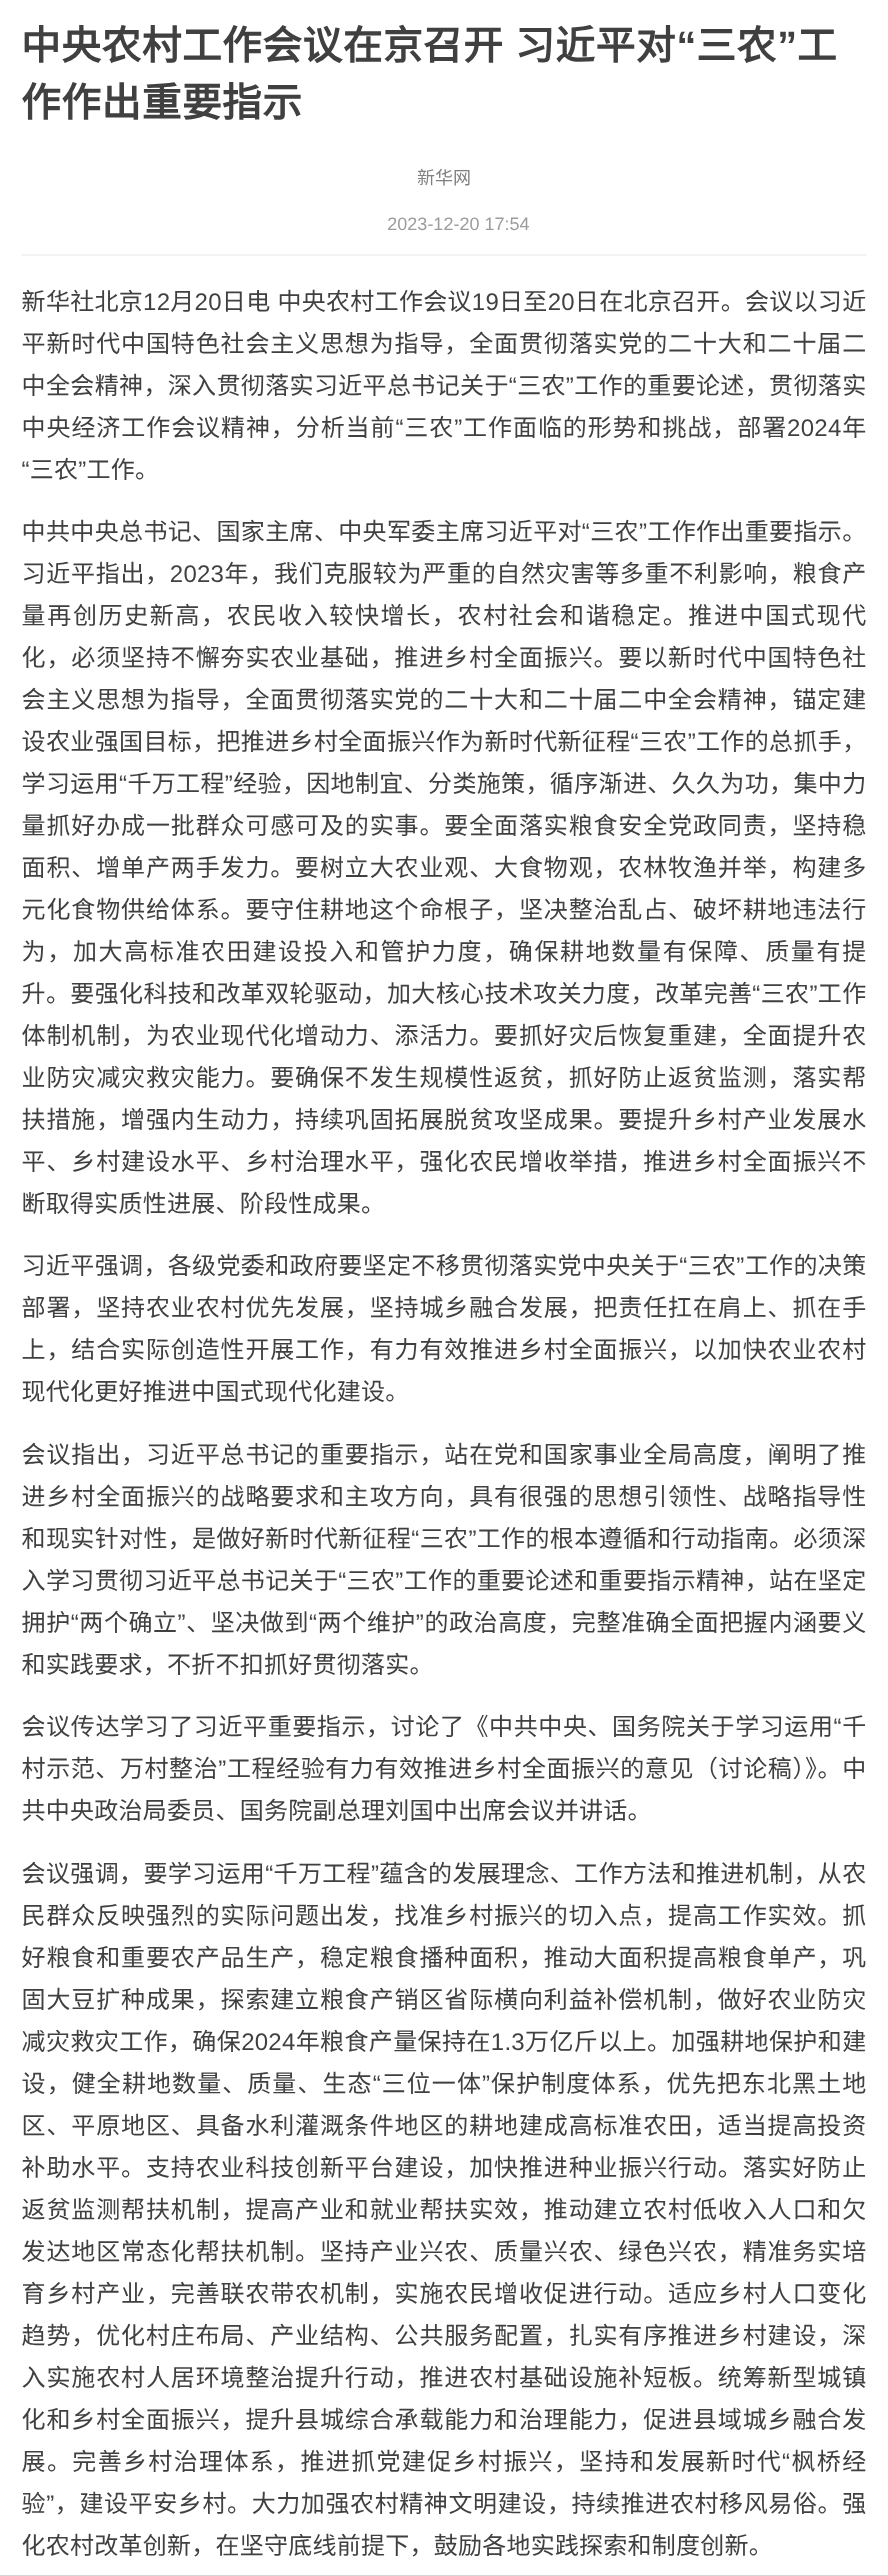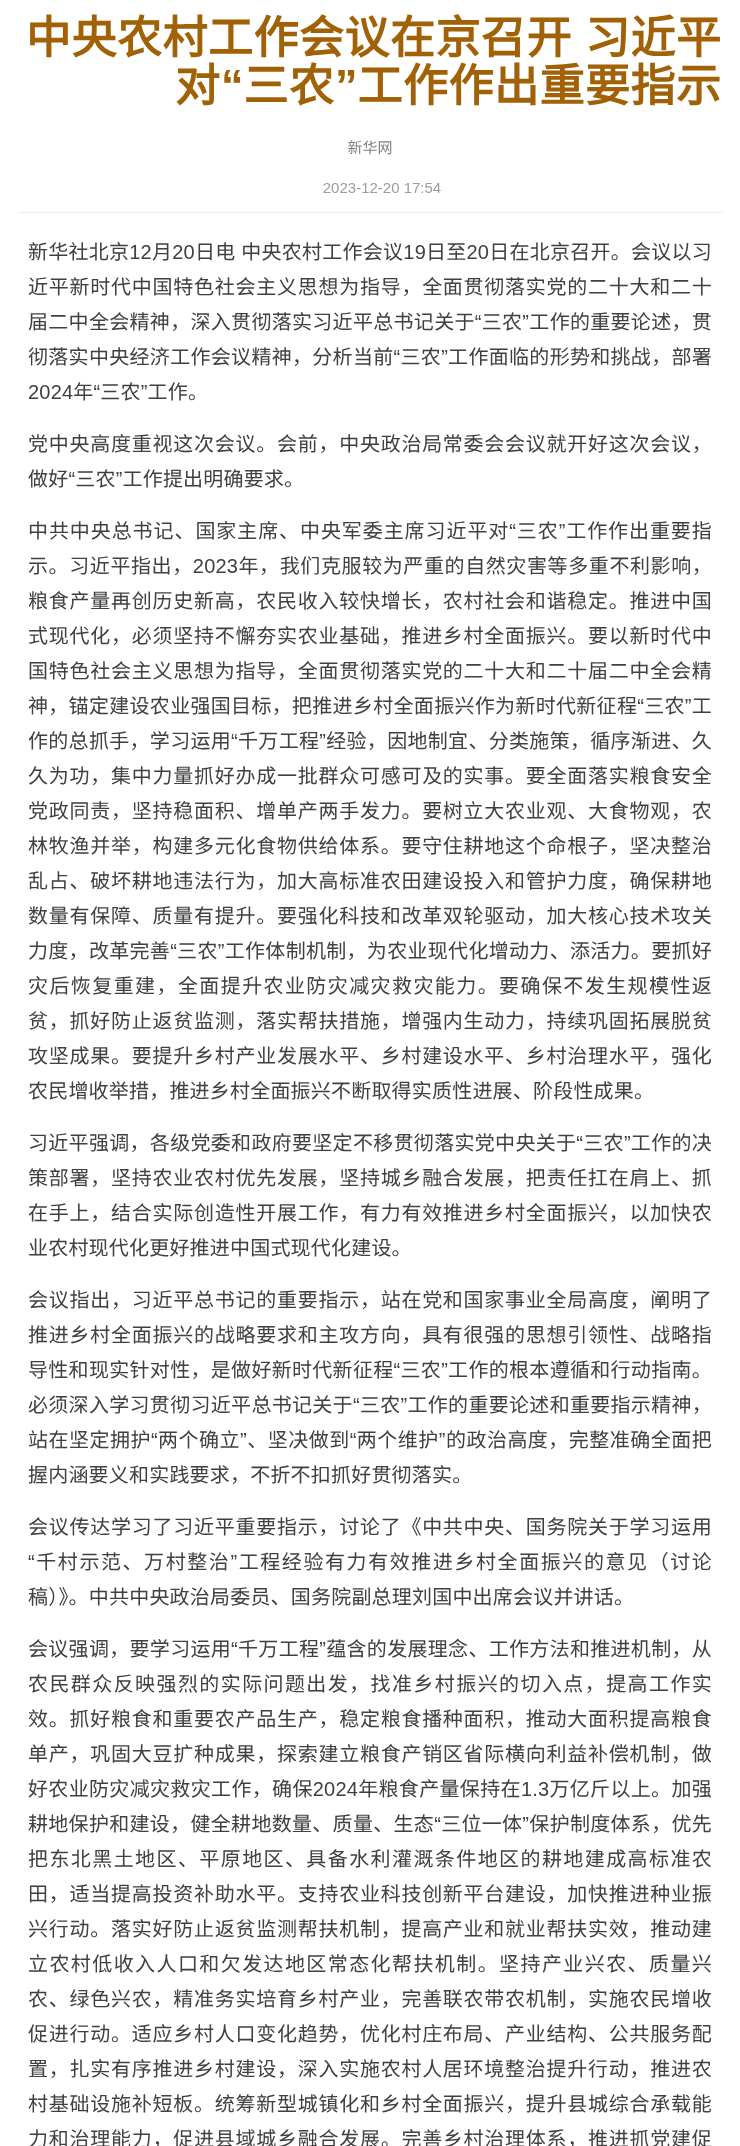--- a/index.html
+++ b/index.html
@@ -11,44 +11,43 @@
   }
   .page {
     width: 740px;
     min-height: 2146px;
     margin: 0 auto;
     background: #ffffff;
     padding: 10px 18px 30px;
   }
   h1.article-title {
     margin: 4px 0 26px;
-    font-size: 45px;
+    font-size: 33px;
     line-height: 48px;
     font-weight: 700;
-    color: #a16207;
+    color: #404040;
     letter-spacing: 0.5px;
-    text-align: right;
   }
   .meta-row {
     display: flex;
     align-items: center;
     gap: 22px;
     font-size: 15px;
     margin: 0 0 16px;
     flex-direction: column;
   }
   .meta-source { color: #808080; cursor: pointer; }
   .meta-date { color: #9c9c9c; margin-left: 24px; }
   .divider {
     border: none;
     border-top: 1px solid #ececec;
     margin: 0 0 22px;
   }
   .article-body p {
-    margin: 0 10px 17px;
+    margin: 0 0 17px;
     font-size: 20px;
     line-height: 35px;
     color: #404040;
     text-align: justify;
     letter-spacing: 0.2px;
   }
   .article-body p:last-child { margin-bottom: 0; }
 </style>
 </head>
 <body>
@@ -59,21 +58,20 @@
 
   <div class="meta-row">
     <span class="meta-source">新华网</span>
     <span class="meta-date">2023-12-20 17:54</span>
   </div>
 
   <hr class="divider">
 
   <div class="article-body">
     <p>新华社北京12月20日电 中央农村工作会议19日至20日在北京召开。会议以习近平新时代中国特色社会主义思想为指导，全面贯彻落实党的二十大和二十届二中全会精神，深入贯彻落实习近平总书记关于“三农”工作的重要论述，贯彻落实中央经济工作会议精神，分析当前“三农”工作面临的形势和挑战，部署2024年“三农”工作。</p>
-    <p>党中央高度重视这次会议。会前，中央政治局常委会会议就开好这次会议，做好“三农”工作提出明确要求。</p>
     <p>中共中央总书记、国家主席、中央军委主席习近平对“三农”工作作出重要指示。习近平指出，2023年，我们克服较为严重的自然灾害等多重不利影响，粮食产量再创历史新高，农民收入较快增长，农村社会和谐稳定。推进中国式现代化，必须坚持不懈夯实农业基础，推进乡村全面振兴。要以新时代中国特色社会主义思想为指导，全面贯彻落实党的二十大和二十届二中全会精神，锚定建设农业强国目标，把推进乡村全面振兴作为新时代新征程“三农”工作的总抓手，学习运用“千万工程”经验，因地制宜、分类施策，循序渐进、久久为功，集中力量抓好办成一批群众可感可及的实事。要全面落实粮食安全党政同责，坚持稳面积、增单产两手发力。要树立大农业观、大食物观，农林牧渔并举，构建多元化食物供给体系。要守住耕地这个命根子，坚决整治乱占、破坏耕地违法行为，加大高标准农田建设投入和管护力度，确保耕地数量有保障、质量有提升。要强化科技和改革双轮驱动，加大核心技术攻关力度，改革完善“三农”工作体制机制，为农业现代化增动力、添活力。要抓好灾后恢复重建，全面提升农业防灾减灾救灾能力。要确保不发生规模性返贫，抓好防止返贫监测，落实帮扶措施，增强内生动力，持续巩固拓展脱贫攻坚成果。要提升乡村产业发展水平、乡村建设水平、乡村治理水平，强化农民增收举措，推进乡村全面振兴不断取得实质性进展、阶段性成果。</p>
     <p>习近平强调，各级党委和政府要坚定不移贯彻落实党中央关于“三农”工作的决策部署，坚持农业农村优先发展，坚持城乡融合发展，把责任扛在肩上、抓在手上，结合实际创造性开展工作，有力有效推进乡村全面振兴，以加快农业农村现代化更好推进中国式现代化建设。</p>
     <p>会议指出，习近平总书记的重要指示，站在党和国家事业全局高度，阐明了推进乡村全面振兴的战略要求和主攻方向，具有很强的思想引领性、战略指导性和现实针对性，是做好新时代新征程“三农”工作的根本遵循和行动指南。必须深入学习贯彻习近平总书记关于“三农”工作的重要论述和重要指示精神，站在坚定拥护“两个确立”、坚决做到“两个维护”的政治高度，完整准确全面把握内涵要义和实践要求，不折不扣抓好贯彻落实。</p>
     <p>会议传达学习了习近平重要指示，讨论了《中共中央、国务院关于学习运用“千村示范、万村整治”工程经验有力有效推进乡村全面振兴的意见（讨论稿）》。中共中央政治局委员、国务院副总理刘国中出席会议并讲话。</p>
     <p>会议强调，要学习运用“千万工程”蕴含的发展理念、工作方法和推进机制，从农民群众反映强烈的实际问题出发，找准乡村振兴的切入点，提高工作实效。抓好粮食和重要农产品生产，稳定粮食播种面积，推动大面积提高粮食单产，巩固大豆扩种成果，探索建立粮食产销区省际横向利益补偿机制，做好农业防灾减灾救灾工作，确保2024年粮食产量保持在1.3万亿斤以上。加强耕地保护和建设，健全耕地数量、质量、生态“三位一体”保护制度体系，优先把东北黑土地区、平原地区、具备水利灌溉条件地区的耕地建成高标准农田，适当提高投资补助水平。支持农业科技创新平台建设，加快推进种业振兴行动。落实好防止返贫监测帮扶机制，提高产业和就业帮扶实效，推动建立农村低收入人口和欠发达地区常态化帮扶机制。坚持产业兴农、质量兴农、绿色兴农，精准务实培育乡村产业，完善联农带农机制，实施农民增收促进行动。适应乡村人口变化趋势，优化村庄布局、产业结构、公共服务配置，扎实有序推进乡村建设，深入实施农村人居环境整治提升行动，推进农村基础设施补短板。统筹新型城镇化和乡村全面振兴，提升县城综合承载能力和治理能力，促进县域城乡融合发展。完善乡村治理体系，推进抓党建促乡村振兴，坚持和发展新时代“枫桥经验”，建设平安乡村。大力加强农村精神文明建设，持续推进农村移风易俗。强化农村改革创新，在坚守底线前提下，鼓励各地实践探索和制度创新。</p>
 
   </div>
 
 </div>
 

